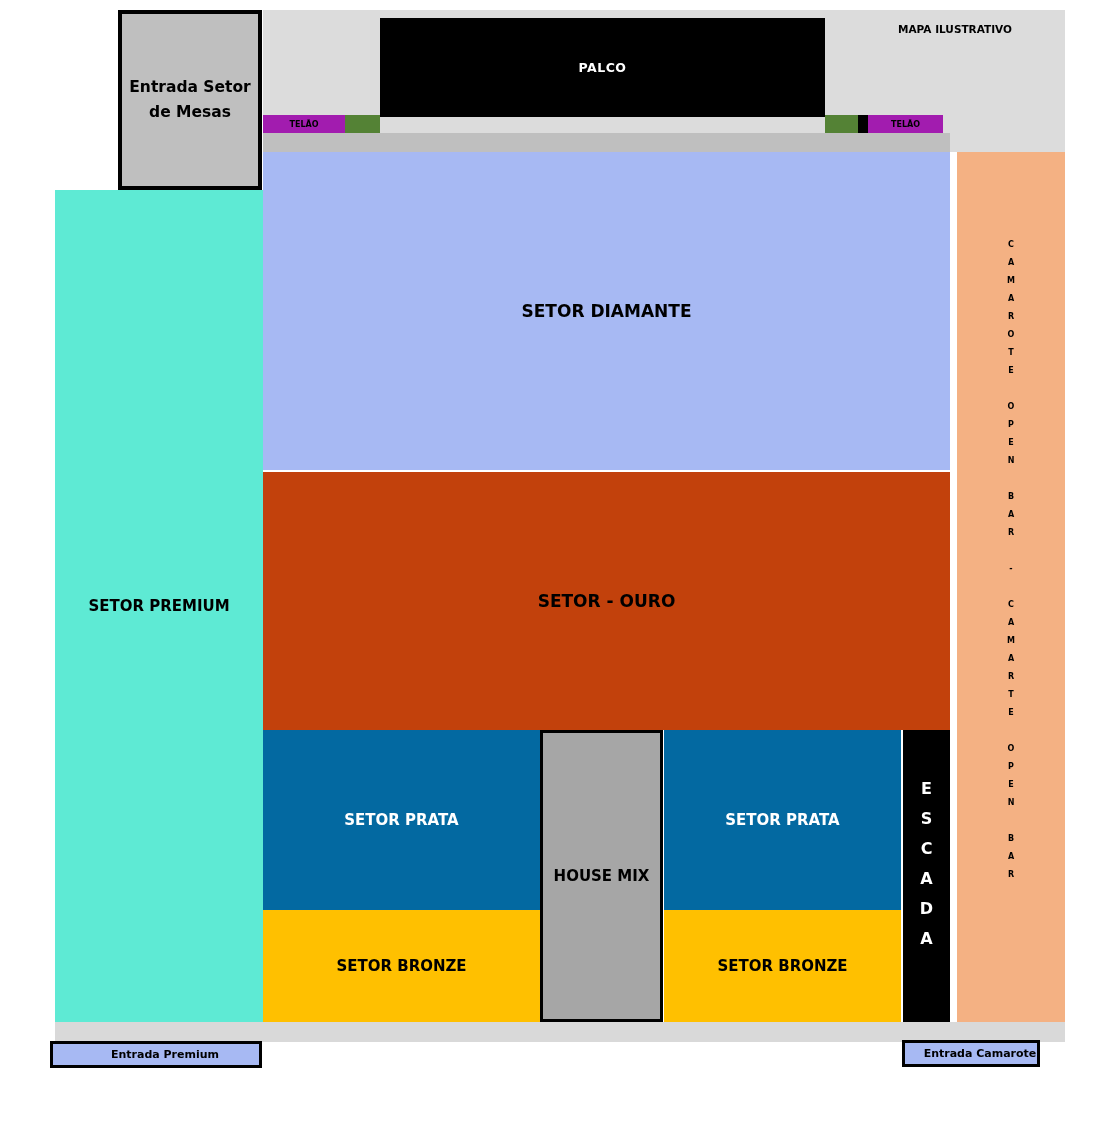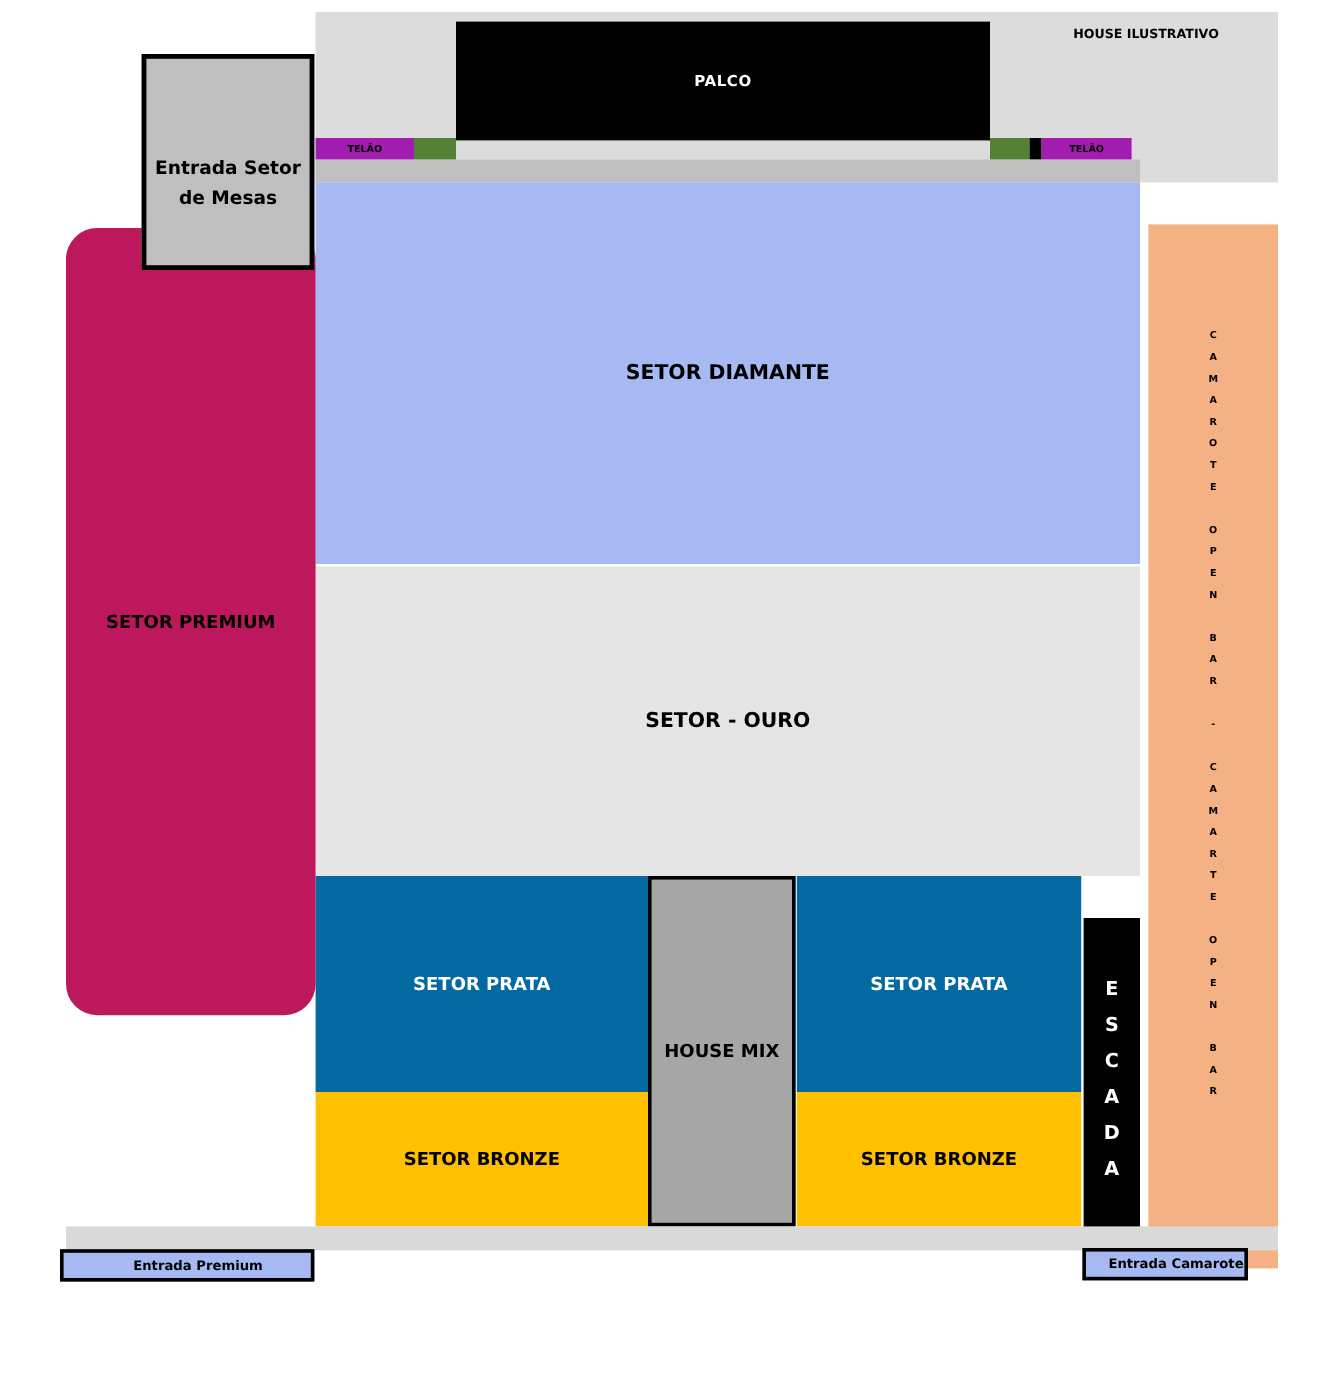--- a/index.html
+++ b/index.html
@@ -3,46 +3,46 @@
 <meta charset="utf-8">
 <style>
   html,body{margin:0;padding:0;background:#ffffff;}
   .canvas{
     position:relative;width:1116px;height:1146px;background:#ffffff;overflow:hidden;
     font-family:"DejaVu Sans","Liberation Sans",sans-serif;
   }
   .abs{position:absolute;box-sizing:border-box;}
   .center{display:flex;align-items:center;justify-content:center;text-align:center;}
   .bold{font-weight:bold;}
-  .preline{white-space:pre-line;margin-top:35px;}
+  .preline{white-space:pre-line;}
 
   
   .top-area{left:263px;top:10px;width:802px;height:142px;background:#dcdcdc;}
   .map-title{left:885px;top:23px;width:140px;font-size:10.5px;font-weight:bold;color:#000;text-align:center;}
 
   .stage{left:380px;top:18px;width:445px;height:99px;background:#000000;color:#ffffff;font-size:12.5px;letter-spacing:.5px;}
   .telao{background:#a21caf;color:#000;font-size:8px;}
   .telao-left{left:263px;top:115px;width:82px;height:18px;}
   .telao-right{left:868px;top:115px;width:75px;height:18px;}
   .green-strip{background:#548235;}
   .green-left{left:345px;top:115px;width:35px;height:18px;}
   .green-right{left:825px;top:115px;width:33px;height:18px;}
   .black-strip{left:858px;top:115px;width:10px;height:18px;background:#000;}
   .under-stage{left:263px;top:133px;width:687px;height:19px;background:#bfbfbf;}
 
   
   .diamante{left:263px;top:152px;width:687px;height:318px;background:#a7b9f3;font-size:17px;color:#000;}
-  .ouro{left:263px;top:472px;width:687px;height:258px;background:#e5e5e5;font-size:17px;color:#000;}
+  .ouro{left:263px;top:472px;width:687px;height:258px;background:#c2410c;font-size:17px;color:#000;}
   .prata{background:#0369a1;color:#ffffff;font-size:15px;}
   .prata-left{left:263px;top:730px;width:277px;height:180px;}
   .prata-right{left:664px;top:730px;width:237px;height:180px;}
   .bronze{background:#ffc000;color:#000;font-size:15px;}
   .bronze-left{left:263px;top:910px;width:277px;height:112px;}
   .bronze-right{left:664px;top:910px;width:237px;height:112px;}
-  .premium{left:55px;top:190px;width:208px;height:656px;background:#be185d;color:#000;font-size:15px;border-radius:26px;}
+  .premium{left:55px;top:190px;width:208px;height:832px;background:#5eead4;color:#000;font-size:15px;}
   .housemix{left:540px;top:730px;width:123px;height:292px;background:#a6a6a6;border:3px solid #000;color:#000;font-size:15px;}
   .escada{left:903px;top:730px;width:47px;height:292px;background:#000000;color:#ffffff;
           font-size:16px;font-weight:bold;text-align:center;line-height:30px;padding-top:44px;}
   .camarote{left:957px;top:152px;width:108px;height:870px;background:#f4b183;color:#000;
             font-size:8px;font-weight:bold;text-align:center;line-height:18px;padding-top:84px;}
 
   
   .mesas{left:118px;top:10px;width:144px;height:180px;background:#bfbfbf;border:4px solid #000;
          color:#000;font-size:15.5px;line-height:1.6;}
   .walkway{left:55px;top:1022px;width:1010px;height:20px;background:#d9d9d9;}
@@ -50,21 +50,21 @@
   .entrada-premium{left:50px;top:1041px;width:212px;height:27px;}
   .entrada-camarote{left:902px;top:1040px;width:138px;height:27px;}
 </style>
 </head>
 <body>
 
 <div class="canvas">
 
   <div class="abs top-area"></div>
 
-  <div class="abs map-title">HOUSE ILUSTRATIVO</div>
+  <div class="abs map-title">MAPA ILUSTRATIVO</div>
 
   <div class="abs stage center bold">
     <span>PALCO</span>
   </div>
   <div class="abs telao telao-left center bold">
     <span>TELÃO</span>
   </div>
   <div class="abs green-strip green-left"></div>
   <div class="abs green-strip green-right"></div>
   <div class="abs black-strip"></div>

